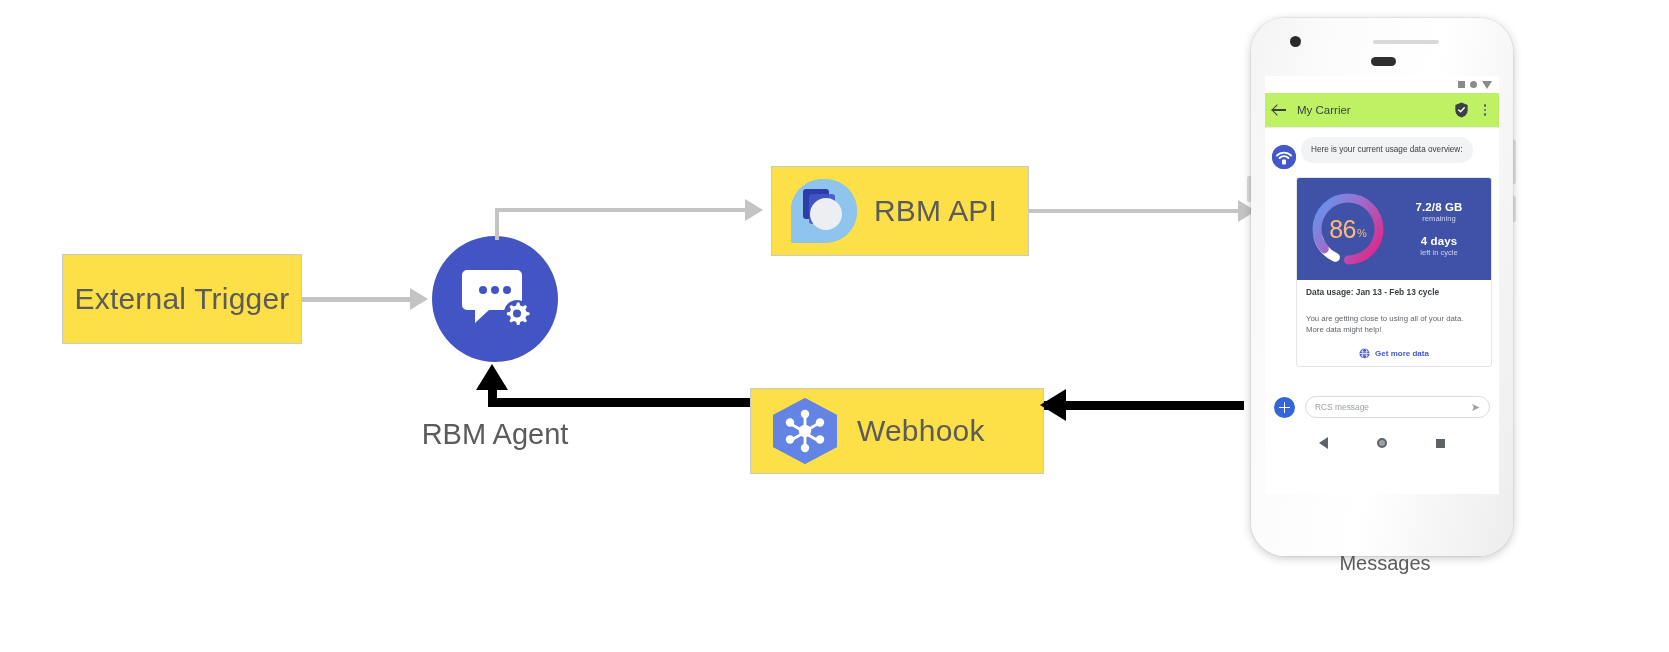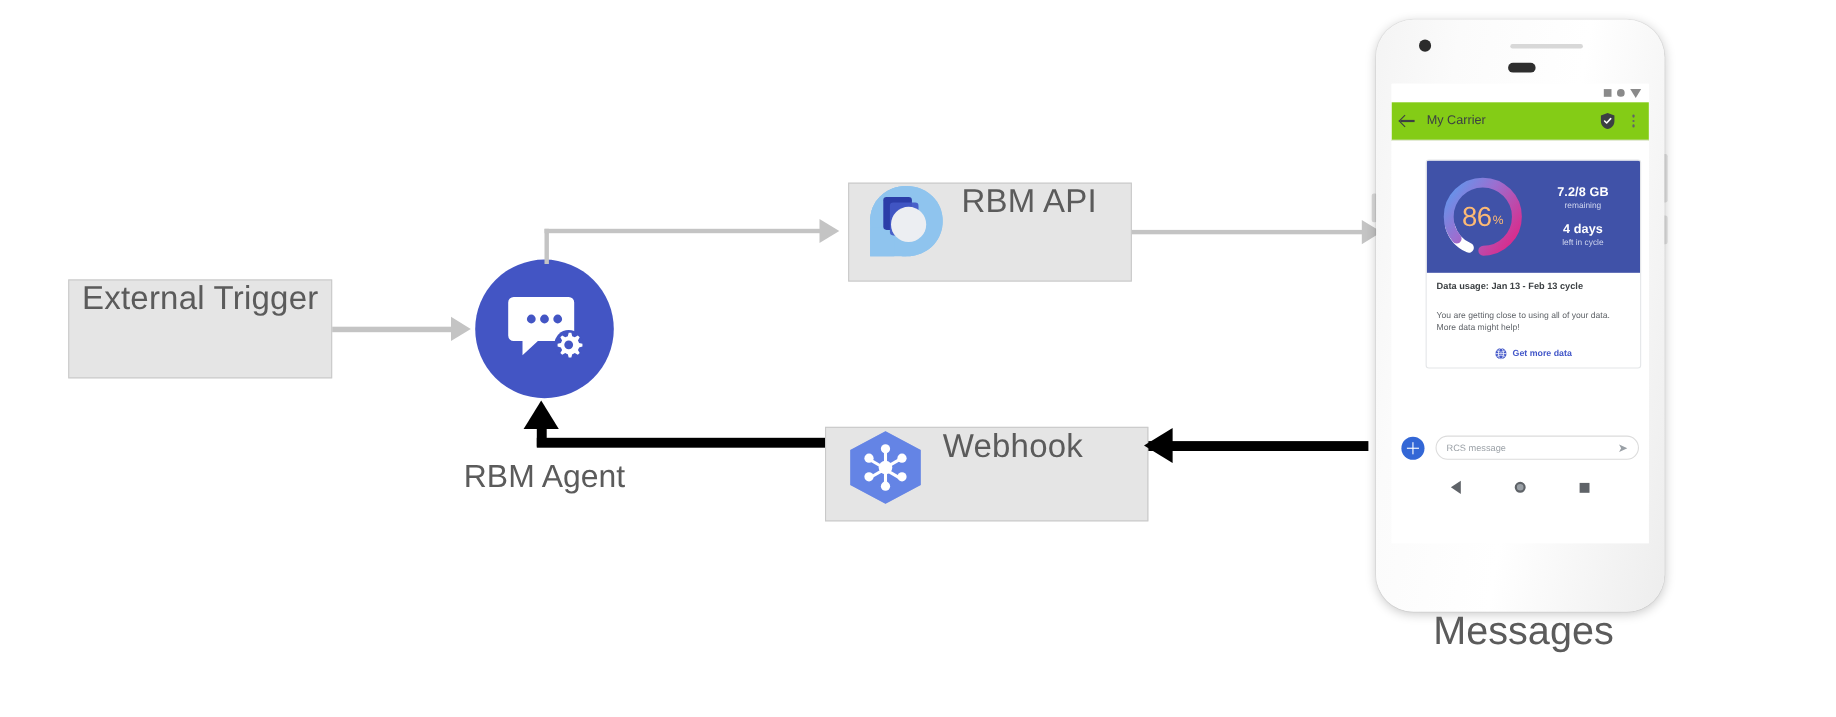--- a/index.html
+++ b/index.html
@@ -8,23 +8,23 @@
     background: #ffffff;
     font-family: "Liberation Sans", sans-serif;
     overflow: hidden;
   }
   #stage { position: relative; width: 1669px; height: 652px; }
 
   
   .node-box {
     position: absolute;
     border: 1px solid #c9c9c9;
-    background: #e5e5e5;
+    background: #fde047;
     display: flex;
-    align-items: flex-start;
+    align-items: center;
   }
   .node-label {
     font-size: 30px;
     color: #5b5b5b;
     font-weight: 300;
     letter-spacing: .2px;
     white-space: nowrap;
   }
 
   
@@ -134,21 +134,21 @@
     width: 0; height: 0;
     border-left: 5px solid transparent; border-right: 5px solid transparent;
     border-top: 8px solid #8a8a8a;
   }
 
   
   #app-bar {
     height: 35px; display: flex; align-items: center;
     padding: 0 8px; gap: 10px;
     border-bottom: 1px solid #ececec;
-    background: #84cc16;
+    background: #bef264;
   }
   #app-bar-title {
     font-size: 11.5px; color: #3c4043; flex: 1;
     font-family: "Liberation Sans", sans-serif;
   }
   .back-arrow { width: 14px; height: 14px; position: relative; }
   .back-arrow::before {
     content: ""; position: absolute; left: 0; top: 6px;
     width: 13px; height: 1.6px; background: #3c4043;
   }
@@ -261,21 +261,21 @@
   }
   .nav-home {
     width: 10px; height: 10px; border-radius: 50%;
     border: 2px solid #5f6368; background: #9aa0a6;
   }
   .nav-recent { width: 9px; height: 9px; background: #5f6368; }
 
   #messages-label {
     position: absolute; left: 1290px; top: 552px;
     width: 190px; text-align: center;
-    font-size: 36px; color: #5b5b5b; font-weight: 300;
+    font-size: 20px; color: #5b5b5b; font-weight: 300;
   }
 </style>
 </head>
 <body>
 
 <div id="stage">
 
   <div class="node-box" id="external-trigger">
     <span class="node-label">External Trigger</span>
   </div>
@@ -373,20 +373,31 @@
       </svg>
       <div id="more-menu">
         <span></span>
           <span></span>
           <span></span>
       </div>
     </div>
 
     <div id="convo">
 
+      <div id="msg-row">
+        <div id="brand-avatar">
+          <svg width="24" height="24" viewBox="0 0 24 24">
+            <circle cx="12" cy="12" r="12" fill="#4458c9"></circle>
+            <path d="M5 10.5 a10 10 0 0 1 14 0" stroke="#fff" stroke-width="1.8" fill="none" stroke-linecap="round"></path>
+            <path d="M7.6 13 a6.3 6.3 0 0 1 8.8 0" stroke="#fff" stroke-width="1.8" fill="none" stroke-linecap="round"></path>
+            <rect x="10" y="14.4" width="4" height="5.2" rx="1" fill="#fff"></rect>
+          </svg>
+        </div>
+        <div id="msg-bubble">Here is your current usage data overview:</div>
+      </div>
 
       <div id="rich-card">
 
         <div id="gauge-panel">
           <div id="gauge-wrap">
             <svg width="82" height="82" viewBox="0 0 82 82">
               <defs>
                 <linearGradient id="gaugeGrad" x1="0%" y1="100%" x2="75%" y2="0%">
                   <stop offset="0%" stop-color="#5b9bf0"></stop>
                   <stop offset="45%" stop-color="#9b6fd0"></stop>

